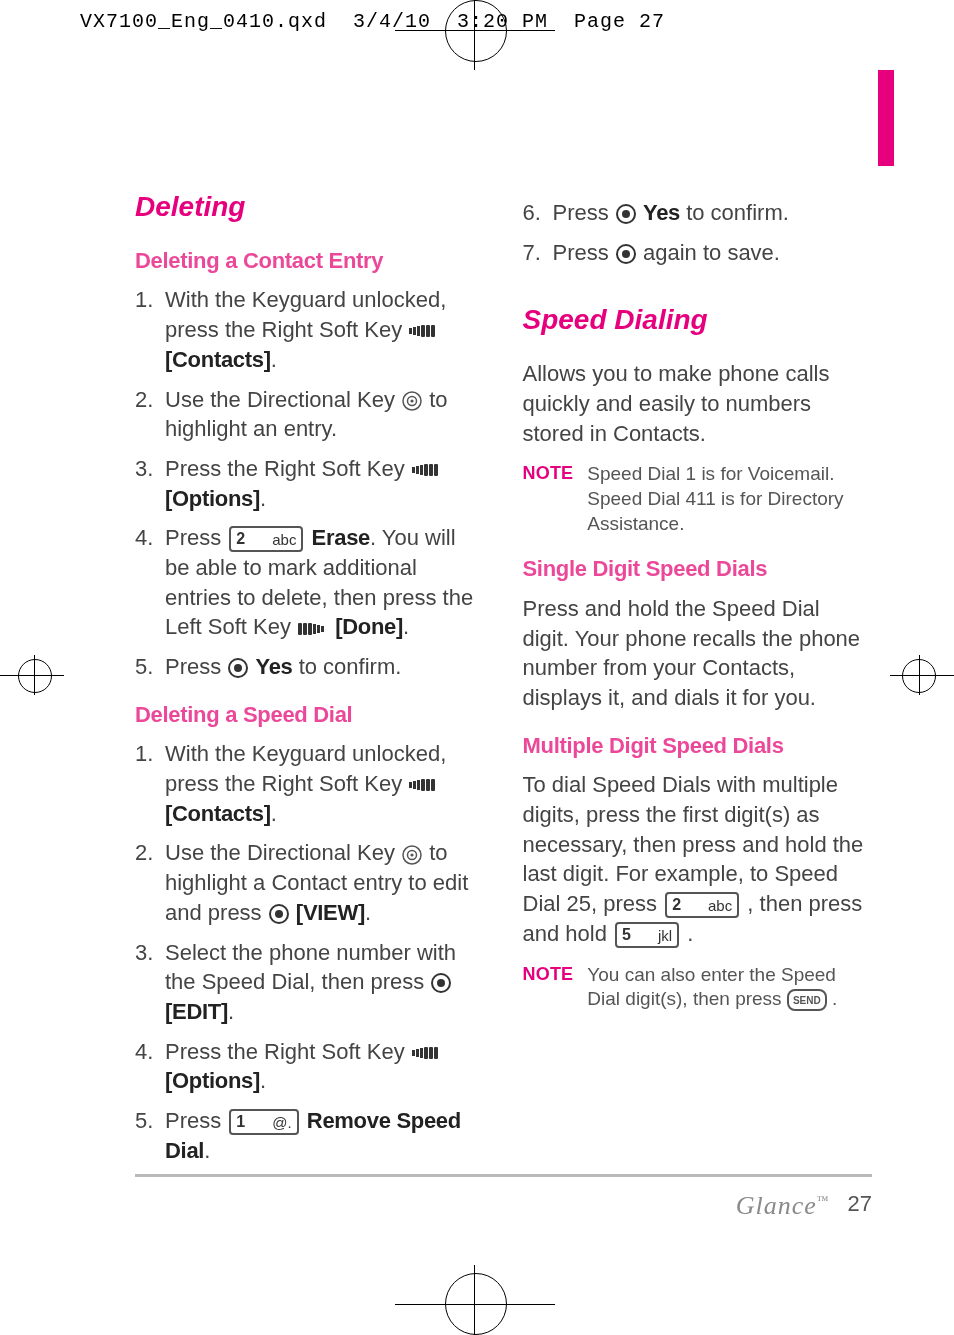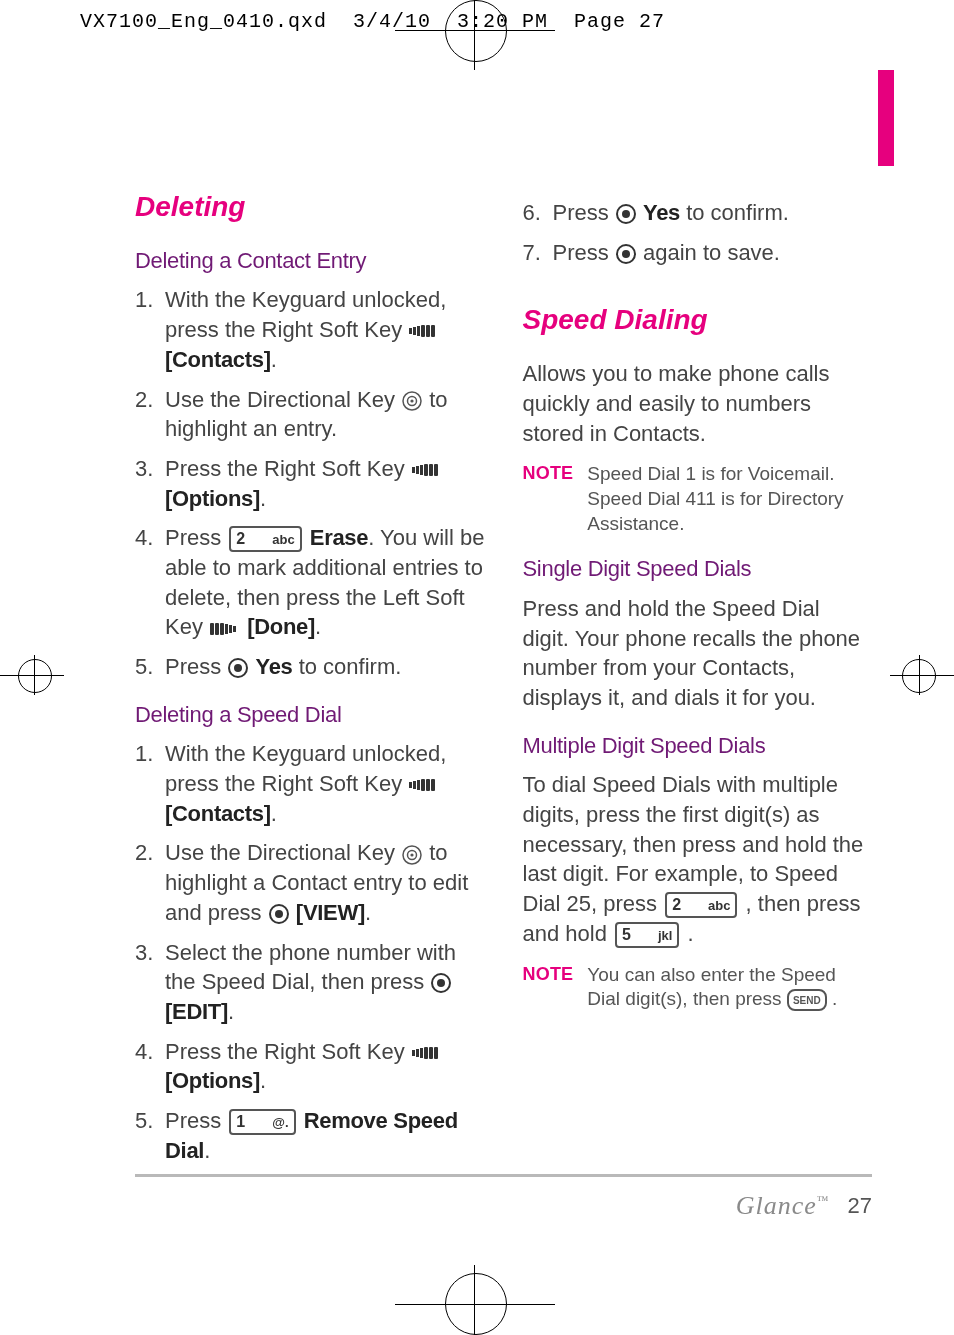--- a/index.html
+++ b/index.html
@@ -147,22 +147,22 @@
   }
   .section-title {
     color: #e6007e;
     font-weight: 600;
     font-size: 28px;
     margin: 0 0 20px 0;
     font-family: Arial, sans-serif;
     font-style: italic;
   }
   .subhead {
-    font-weight: 400;
-    color: #701a75;
+    font-weight: 700;
+    color: #ec4899;
     margin: 18px 0 10px 0;
     font-size: 22px;
     letter-spacing: -0.3px;
   }
   ol.steps {
     list-style: none;
     padding: 0;
     margin: 0 0 12px 0;
     counter-reset: step;
   }
@@ -218,21 +218,21 @@
     font-size: 14px;
     font-weight: 700;
     color: #333;
     vertical-align: middle;
     font-family: Arial, sans-serif;
     line-height: 1;
     gap: 3px;
     margin: 0 2px;
   }
   .key-num { font-size: 16px; }
-  .key-sub { font-size: 13px; font-weight: 700; padding-left: 24px; }
+  .key-sub { font-size: 15px; font-weight: 400; padding-left: 24px; }
   .send-key {
     display: inline-flex;
     border: 2px solid #555;
     border-radius: 8px;
     height: 18px;
     padding: 0 4px;
     font-size: 10px;
     font-weight: 700;
     align-items: center;
     vertical-align: middle;
@@ -245,21 +245,21 @@
     right: 82px;
     bottom: 158px;
     height: 3px;
     background: #b9b9b9;
   }
   .footer {
     position: absolute;
     right: 82px;
     bottom: 114px;
     display: flex;
-    align-items: center;
+    align-items: flex-start;
     gap: 18px;
     color: #8a8a8a;
   }
   .brand {
     font-family: "Comic Sans MS", "Segoe Script", cursive;
     font-style: italic;
     font-size: 26px;
     letter-spacing: 1px;
   }
   .brand sup { font-size: 12px; }

